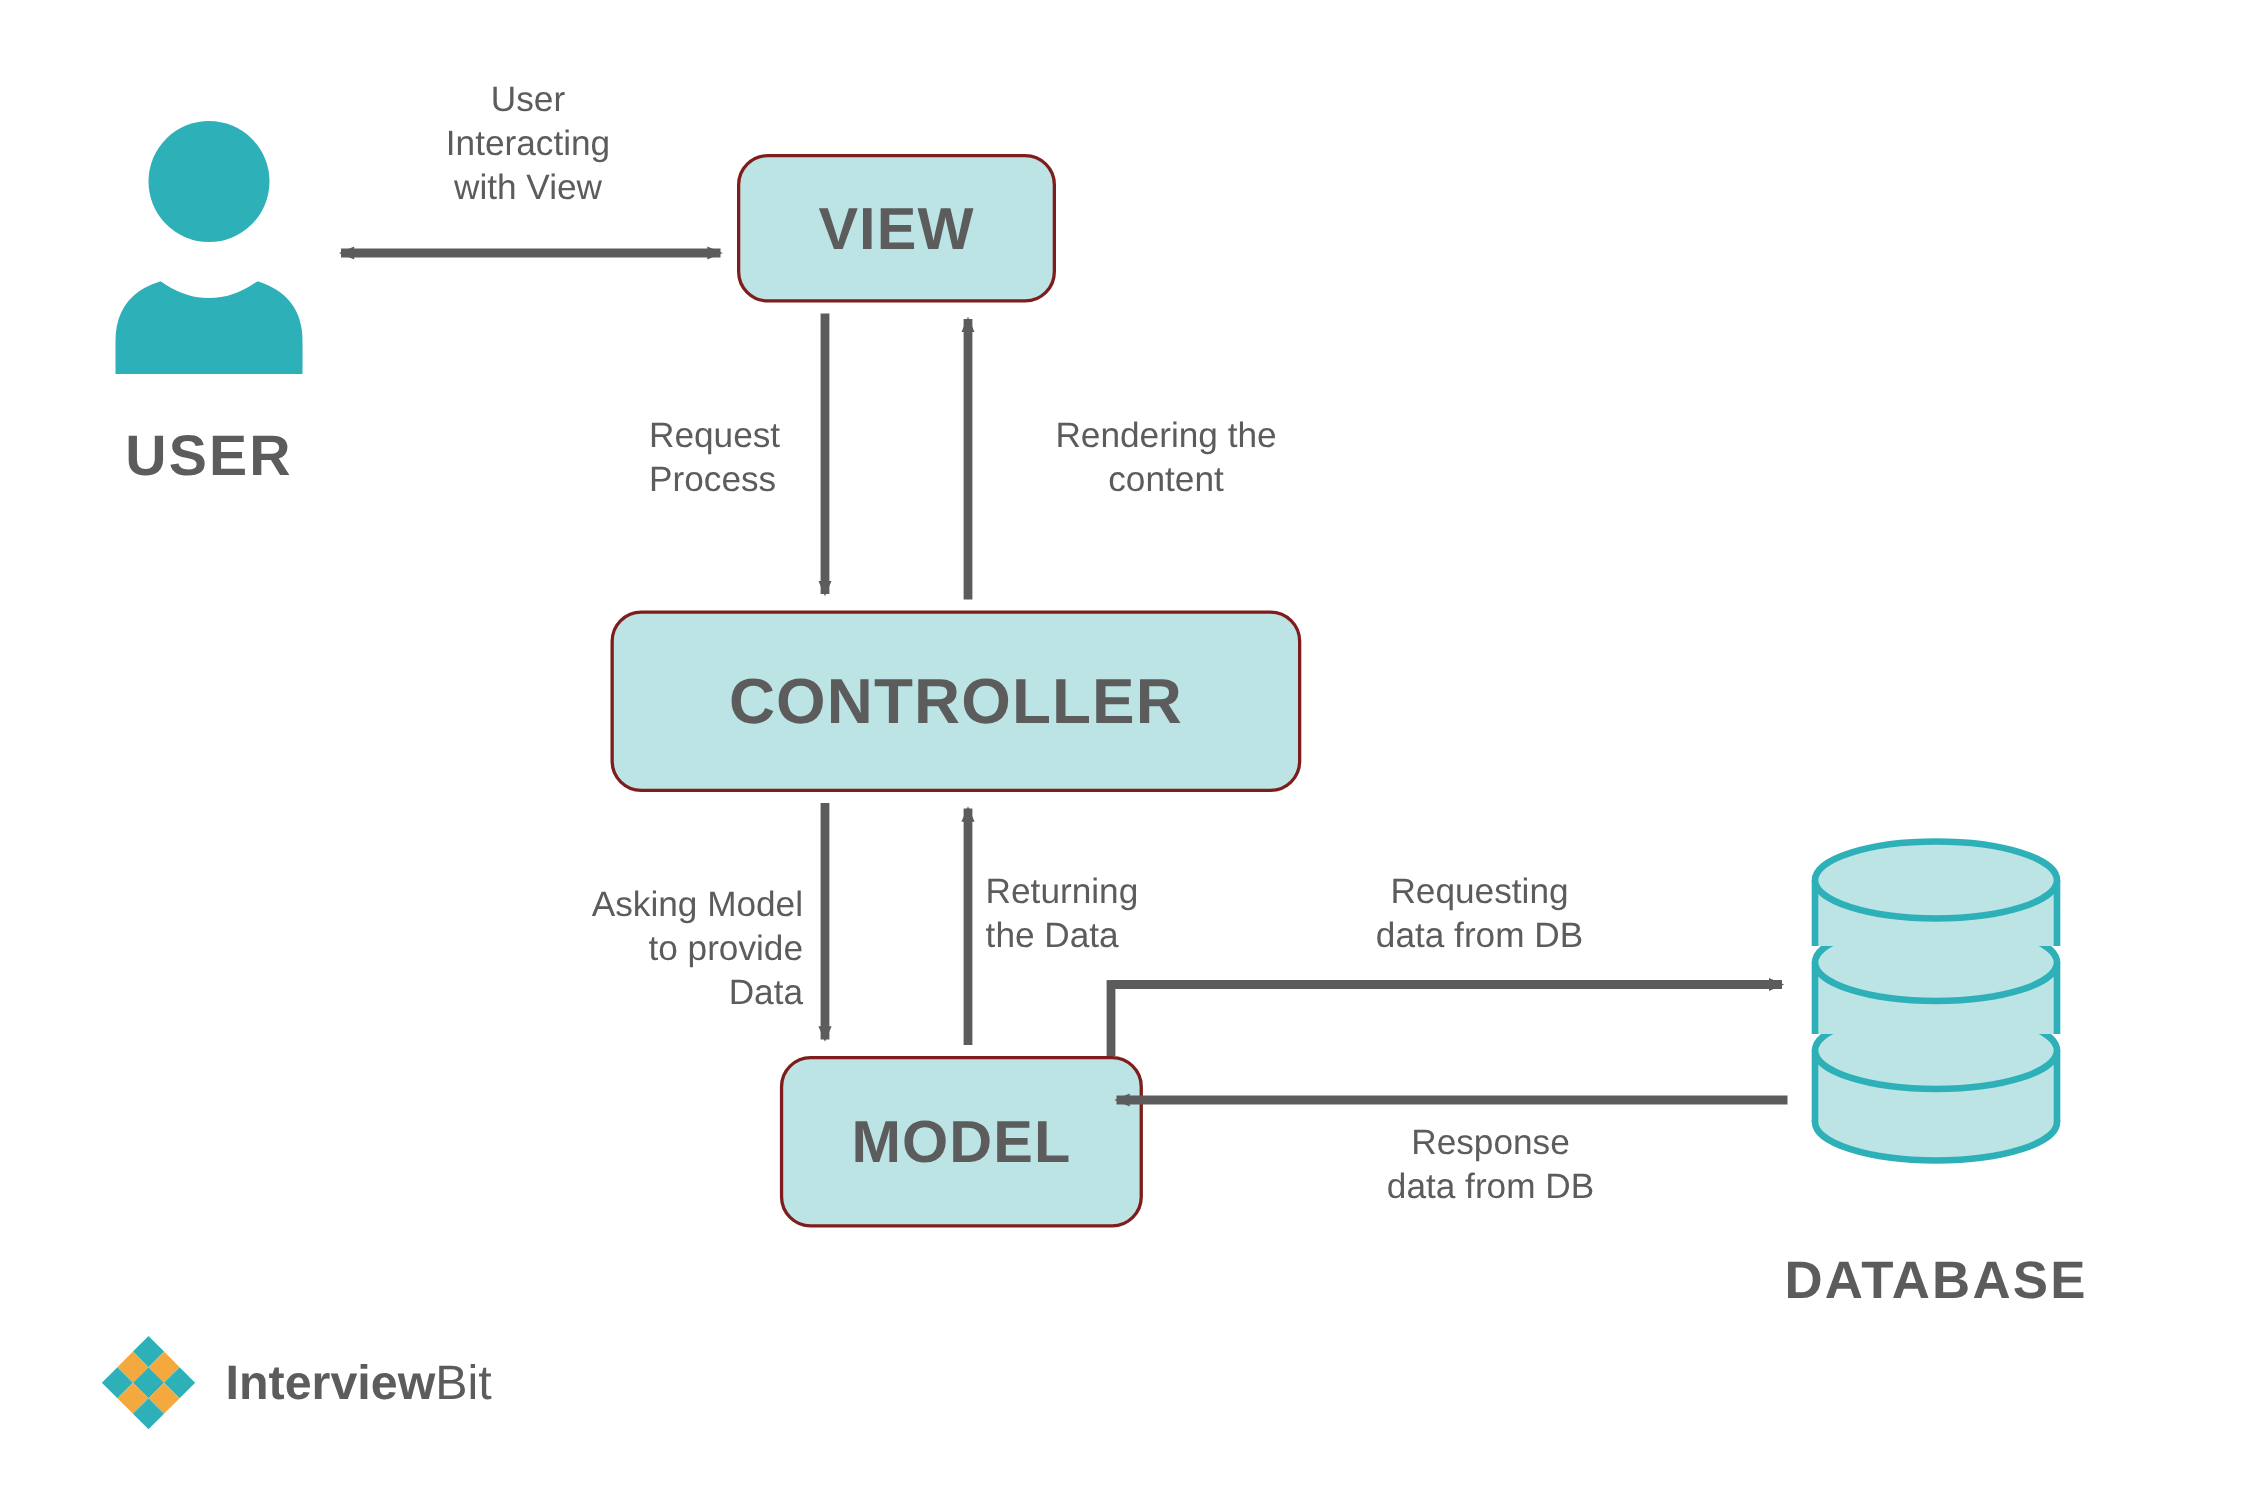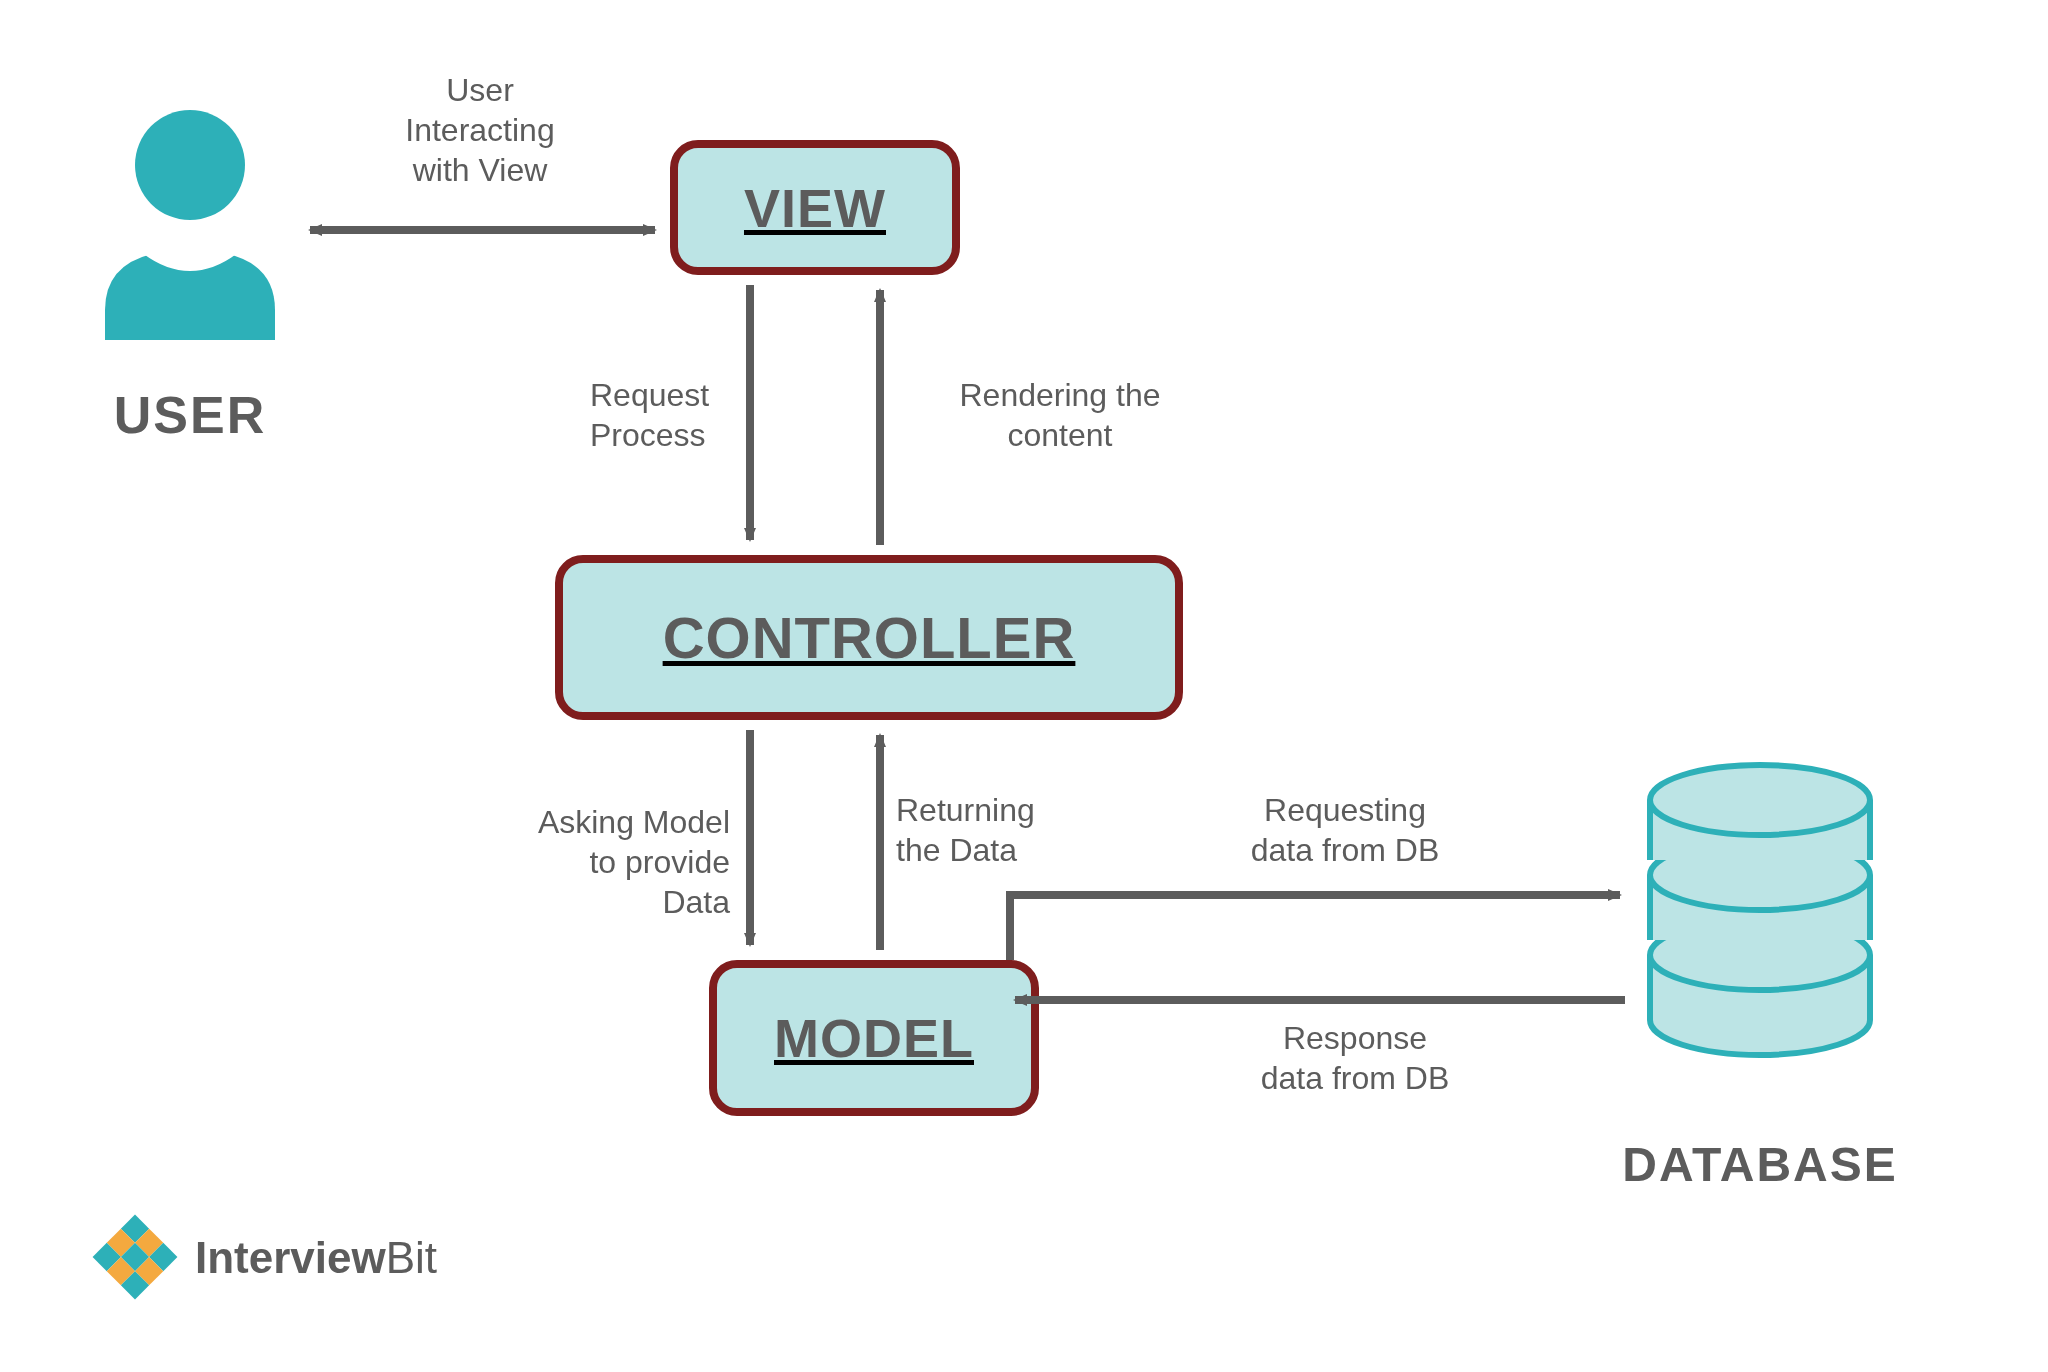--- a/index.html
+++ b/index.html
@@ -8,27 +8,26 @@
     width: 2048px;
     height: 1372px;
     background: #ffffff;
     font-family: "Segoe UI", "Helvetica Neue", Arial, sans-serif;
     position: relative;
     overflow: hidden;
   }
   .box {
     position: absolute;
     background: #bce4e5;
-    border: 8px solid #7f1d1d;
+    border: 3px solid #7f1d1d;
     border-radius: 28px;
     display: flex;
     align-items: center;
     justify-content: center;
     box-sizing: border-box;
-    text-decoration: underline;
   }
   .box-label {
     font-weight: 700;
     color: #5c5c5c;
     letter-spacing: 1px;
   }
   .node-label {
     position: absolute;
     font-weight: 700;
     color: #5c5c5c;
@@ -55,21 +54,21 @@
     top: 760px;
     width: 240px;
     height: 300px;
   }
   .logo {
     position: absolute;
     left: 80px;
     top: 1210px;
     display: flex;
     align-items: center;
-    gap: 5px;
+    gap: 15px;
   }
   .logo-text {
     color: #5c5c5c;
     font-size: 44px;
     font-weight: 400;
   }
   .logo-text b { font-weight: 700; }
   svg.arrows {
     position: absolute;
     left: 0; top: 0;

